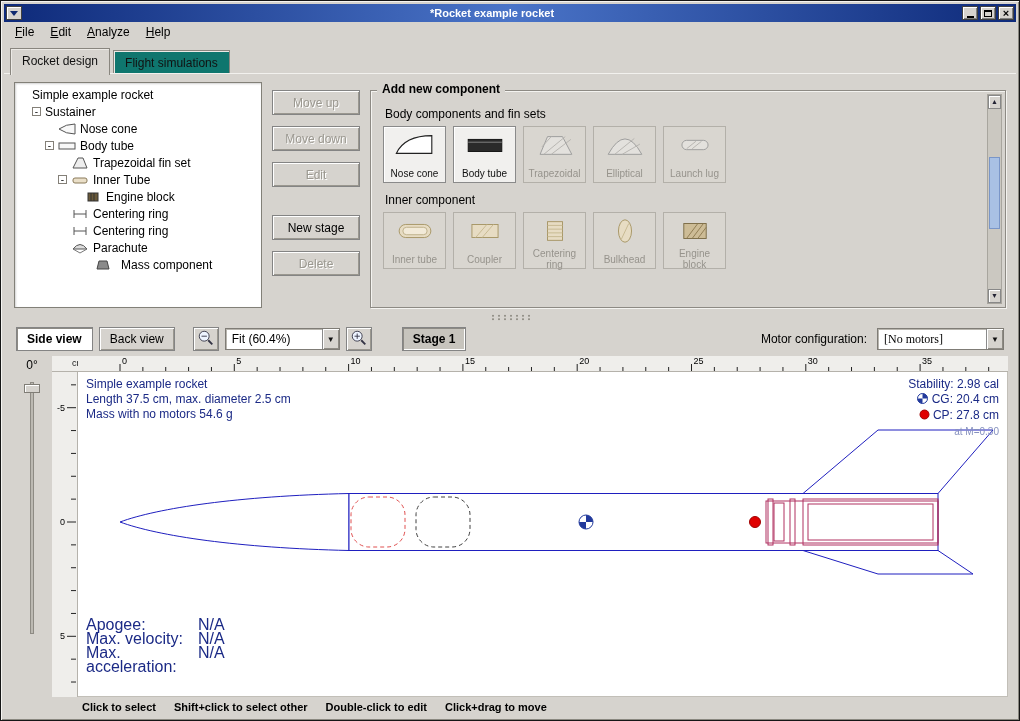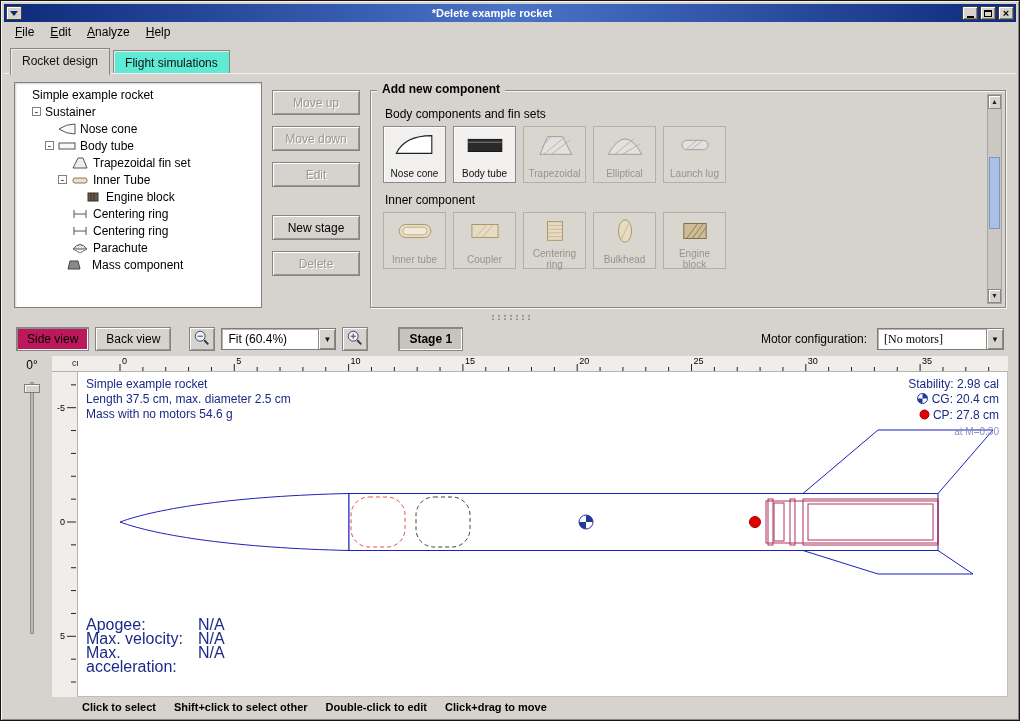--- a/index.html
+++ b/index.html
@@ -22,21 +22,21 @@
   .glyph-sysarrow{ width:0; height:0; border-left:4px solid transparent; border-right:4px solid transparent; border-top:5px solid #102a70; }
 
   
   .menubar{ height:24px; flex:0 0 24px; display:flex; padding:0 4px; gap:2px; }
   .menu-item{ padding:3px 7px; font-size:12px; color:#000; }
   .menu-item u{ text-decoration:underline; }
 
   
   .tabbar{ height:28px; flex:0 0 28px; display:flex; align-items:flex-end; padding:2px 6px 0; position:relative; }
   .tabbar::after{ content:""; position:absolute; left:0; right:0; bottom:0; height:1px; background:#f2f1ee; }
-  .tab{ font-size:12px; padding:5px 11px 4px; background:#5eead4; border:1px solid #89867f; border-bottom:none;
+  .tab{ font-size:12px; padding:5px 11px 4px; background:#0f766e; border:1px solid #89867f; border-bottom:none;
     box-shadow:inset 1px 1px 0 #eceae6; margin-right:3px; position:relative; color:#111; }
   .tab.active{ background:#d6d3ce; padding-bottom:7px; z-index:3; margin-bottom:-1px; }
 
   
   .top-panel{ height:238px; flex:0 0 238px; display:flex; padding:8px 10px 4px; gap:10px; }
   .tree-panel{ width:248px; background:#fff; border:1px solid #828078; box-shadow:inset 1px 1px 2px rgba(0,0,0,.18);
     padding:3px 0; overflow:hidden; }
   .tree-row{ display:flex; align-items:center; height:17px; font-size:12px; gap:4px; white-space:nowrap; color:#000; }
   .expander{ width:9px; height:9px; flex:0 0 9px; border:1px solid #848078; background:#fff; font-size:10px;
     line-height:7px; text-align:center; color:#222; }
@@ -67,21 +67,21 @@
   .scroll-thumb{ position:absolute; left:1px; right:1px; top:62px; height:72px; background:#a9c1e4; border:1px solid #7a96c8; }
 
   
   .splitter{ height:10px; flex:0 0 10px; display:flex; align-items:center; justify-content:center; }
   .dots{ width:40px; height:7px; background-image:radial-gradient(#95928a 1px, transparent 1.2px); background-size:6px 3.5px; }
 
   
   .toolbar{ height:34px; flex:0 0 34px; display:flex; align-items:center; padding:0 12px; gap:6px; }
   .tb-btn{ height:24px; padding:0 10px; font-size:12px; color:#000; background:#d6d3ce; border:1px solid #848484;
     box-shadow:inset 1px 1px 0 #fff, inset -1px -1px 0 #9a978f; }
-  .tb-btn.selected{ background:#be185d; box-shadow:inset 1px 1px 0 #8d8a84, inset -1px -1px 0 #fff; }
+  .tb-btn.selected{ background:#ffffff; box-shadow:inset 1px 1px 0 #8d8a84, inset -1px -1px 0 #fff;font-weight:bold; }
   .tb-btn.pressed{ background:#c7c4bd; box-shadow:inset 1px 1px 0 #8d8a84, inset -1px -1px 0 #fff;font-weight:bold; }
   .icon-btn{ width:26px; height:24px; padding:0; display:flex; align-items:center; justify-content:center; }
   .combo{ height:22px; display:inline-flex; border:1px solid #7f7c76; background:#fff; box-shadow:inset 1px 1px 0 #b8b5ae; }
   .combo-text{ padding:3px 6px 0; font-size:12px; white-space:nowrap; }
   .combo-arrow{ width:17px; background:#d6d3ce; border-left:1px solid #8a8a8a;
     box-shadow:inset 1px 1px 0 #fff, inset -1px -1px 0 #8e8b84; display:flex; align-items:center; justify-content:center; font-size:8px; color:#111; }
   .zoom-combo .combo-text{ min-width:96px; }
   .motor-combo .combo-text{ min-width:108px;font-family:Liberation Serif, serif; }
   .tb-spacer{ flex:1; }
   .motor-label{ font-size:12px; margin-right:4px; }
@@ -114,21 +114,21 @@
 </style>
 </head>
 <body>
 
 <div class="window">
 
   <div class="titlebar">
     <div class="sys-icon">
         <span class="glyph-sysarrow"></span>
       </div>
-    <div class="title">*Delete example rocket</div>
+    <div class="title">*Rocket example rocket</div>
     <div class="win-btn">
         <span class="glyph-min"></span>
       </div>
     <div class="win-btn">
         <span class="glyph-max"></span>
       </div>
     <div class="win-btn">
         <span class="glyph-close">×</span>
       </div>
   </div>
@@ -223,21 +223,21 @@
         <div class="tree-row" style="padding-left: 43px;">
           <span class="expander-ph"></span>
           <span class="tree-icon">
             <svg viewBox="0 0 18 12" width="18" height="12">
               <path d="M2 7 Q9 -2 16 7 Z" fill="#ddd" stroke="#555"></path>
               <path d="M2 7 L9 11 L16 7" fill="none" stroke="#777"></path>
             </svg>
           </span>
           <span class="tree-label">Parachute</span>
         </div>
-        <div class="tree-row" style="padding-left: 32px; gap: 9px;">
+        <div class="tree-row" style="padding-left: 61px; gap: 9px;">
           <span class="expander-ph"></span>
           <span class="tree-icon">
             <svg viewBox="0 0 18 12" width="18" height="12">
               <path d="M5 2 H13 L15 10 H3 Z" fill="#8a8a8a" stroke="#444"></path>
             </svg>
           </span>
           <span class="tree-label">Mass component</span>
         </div>
       </div>
     <div class="action-col">

